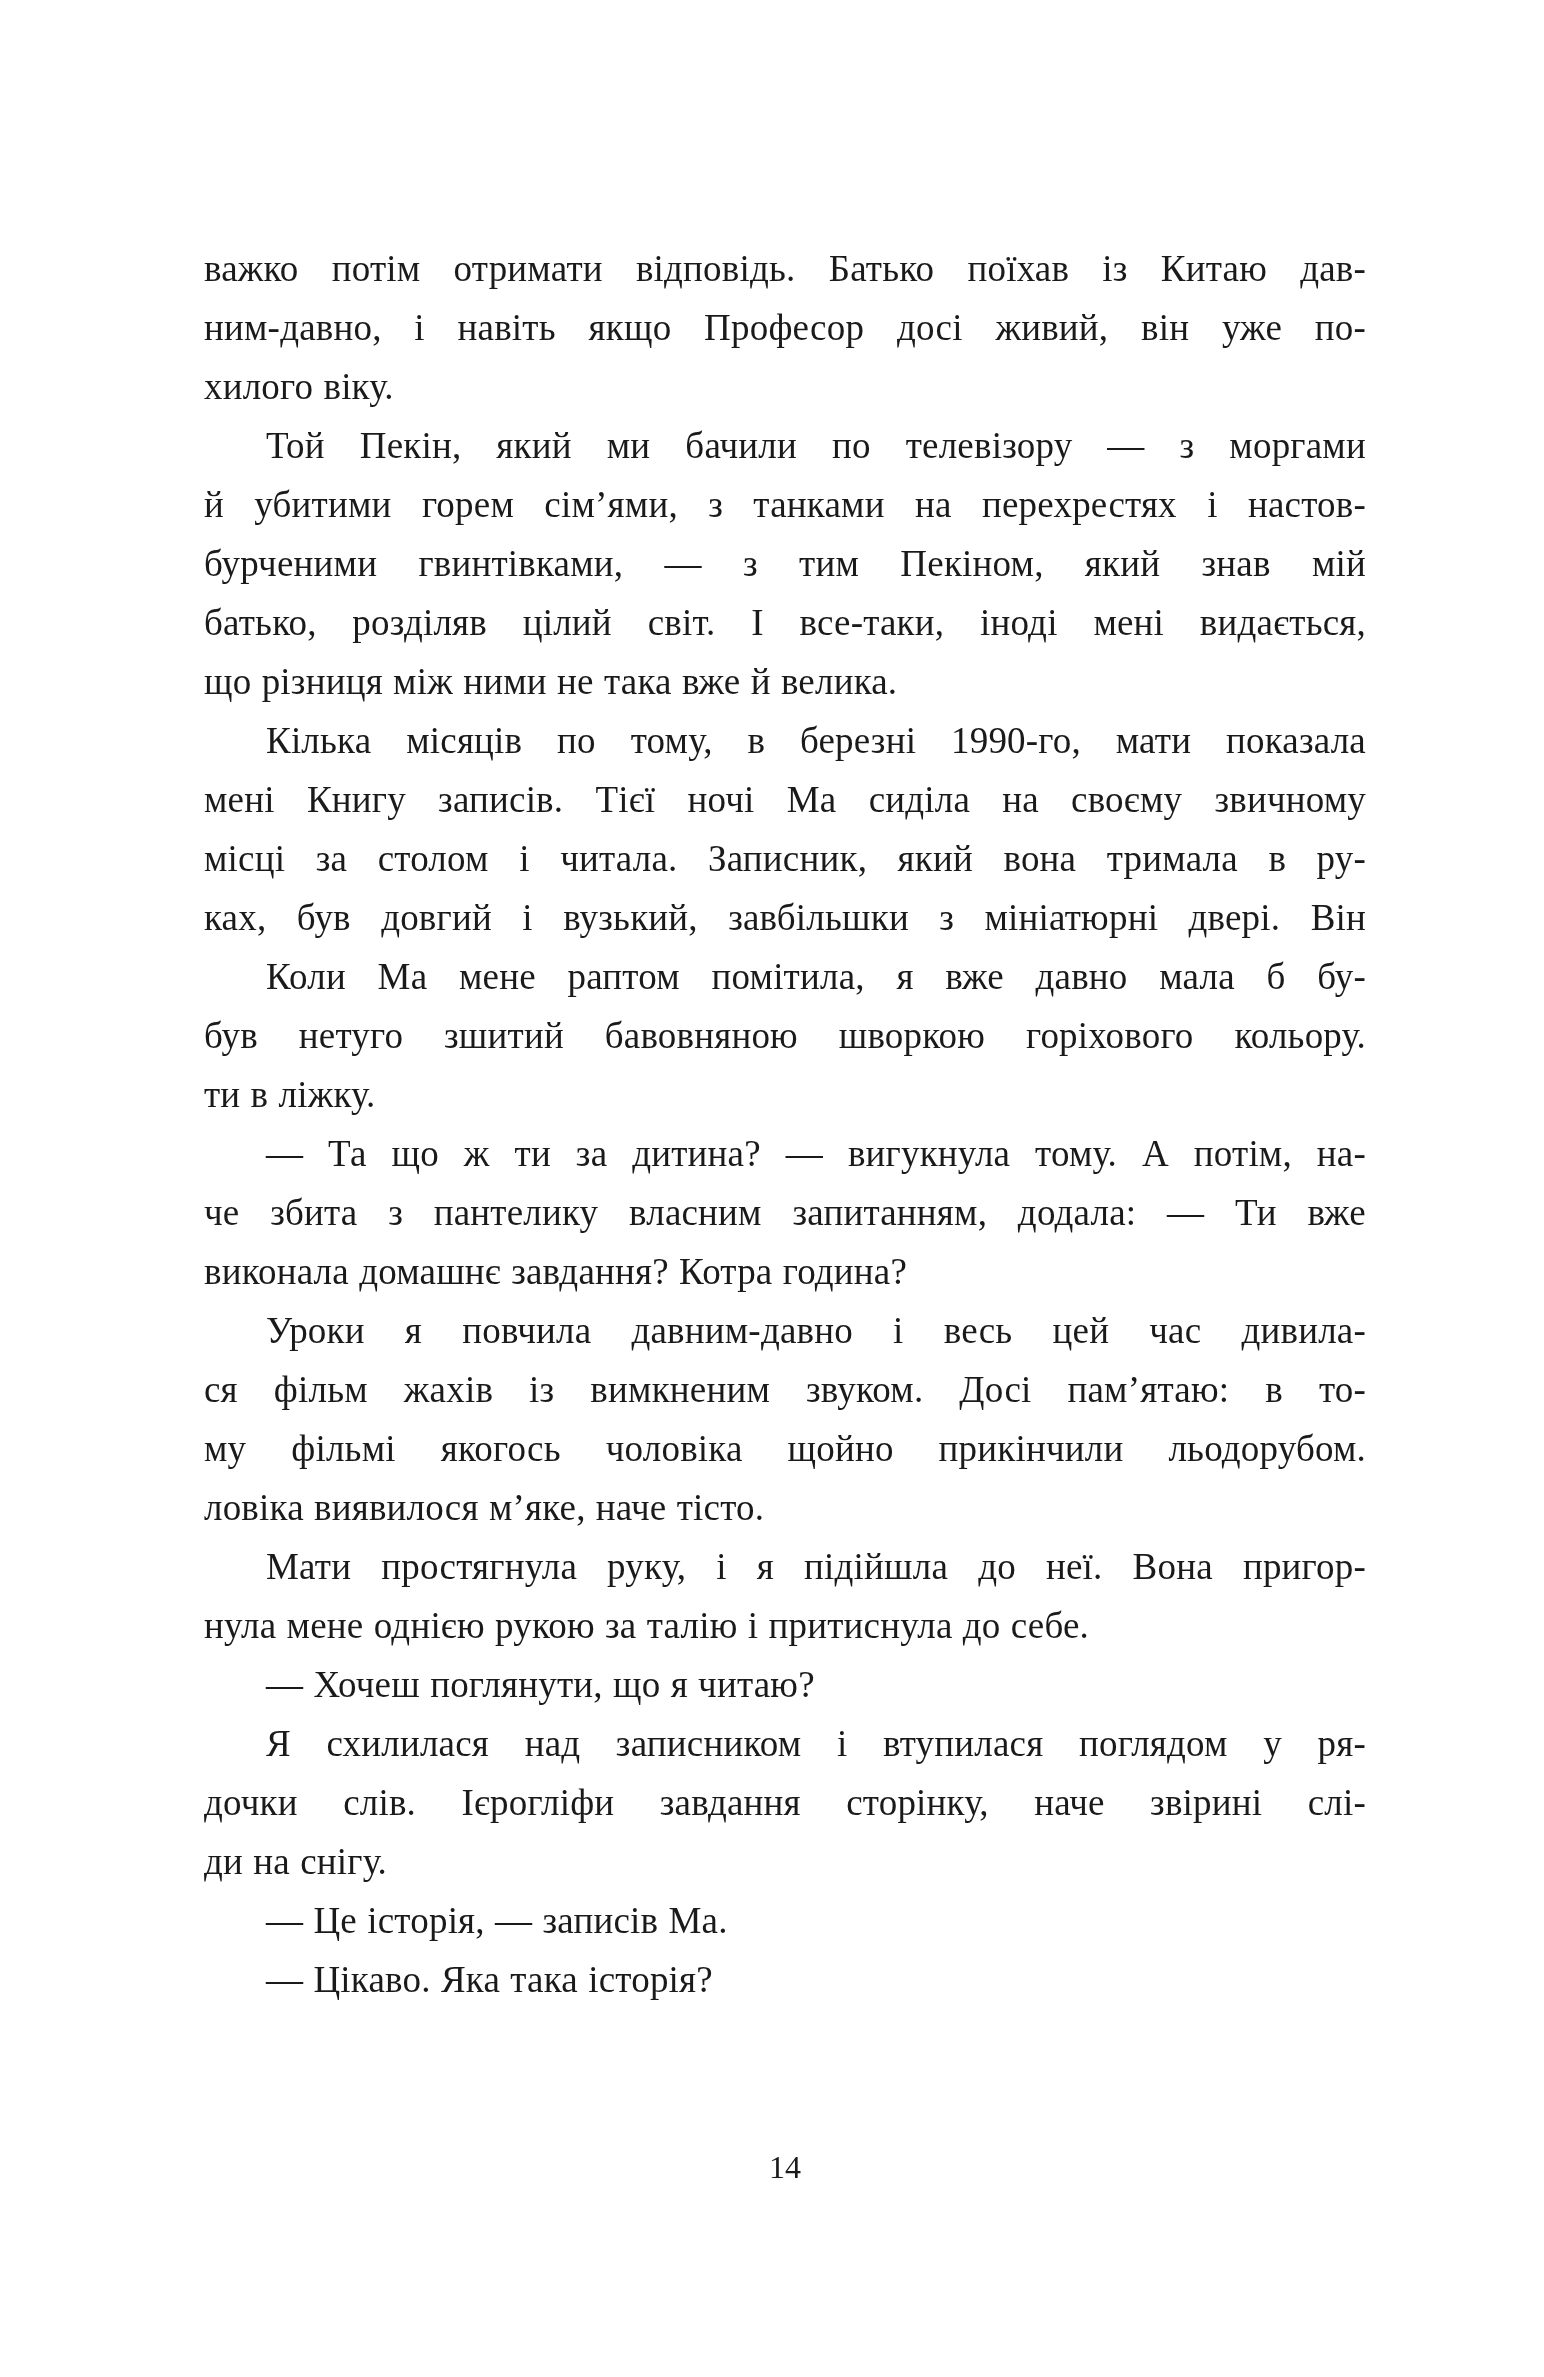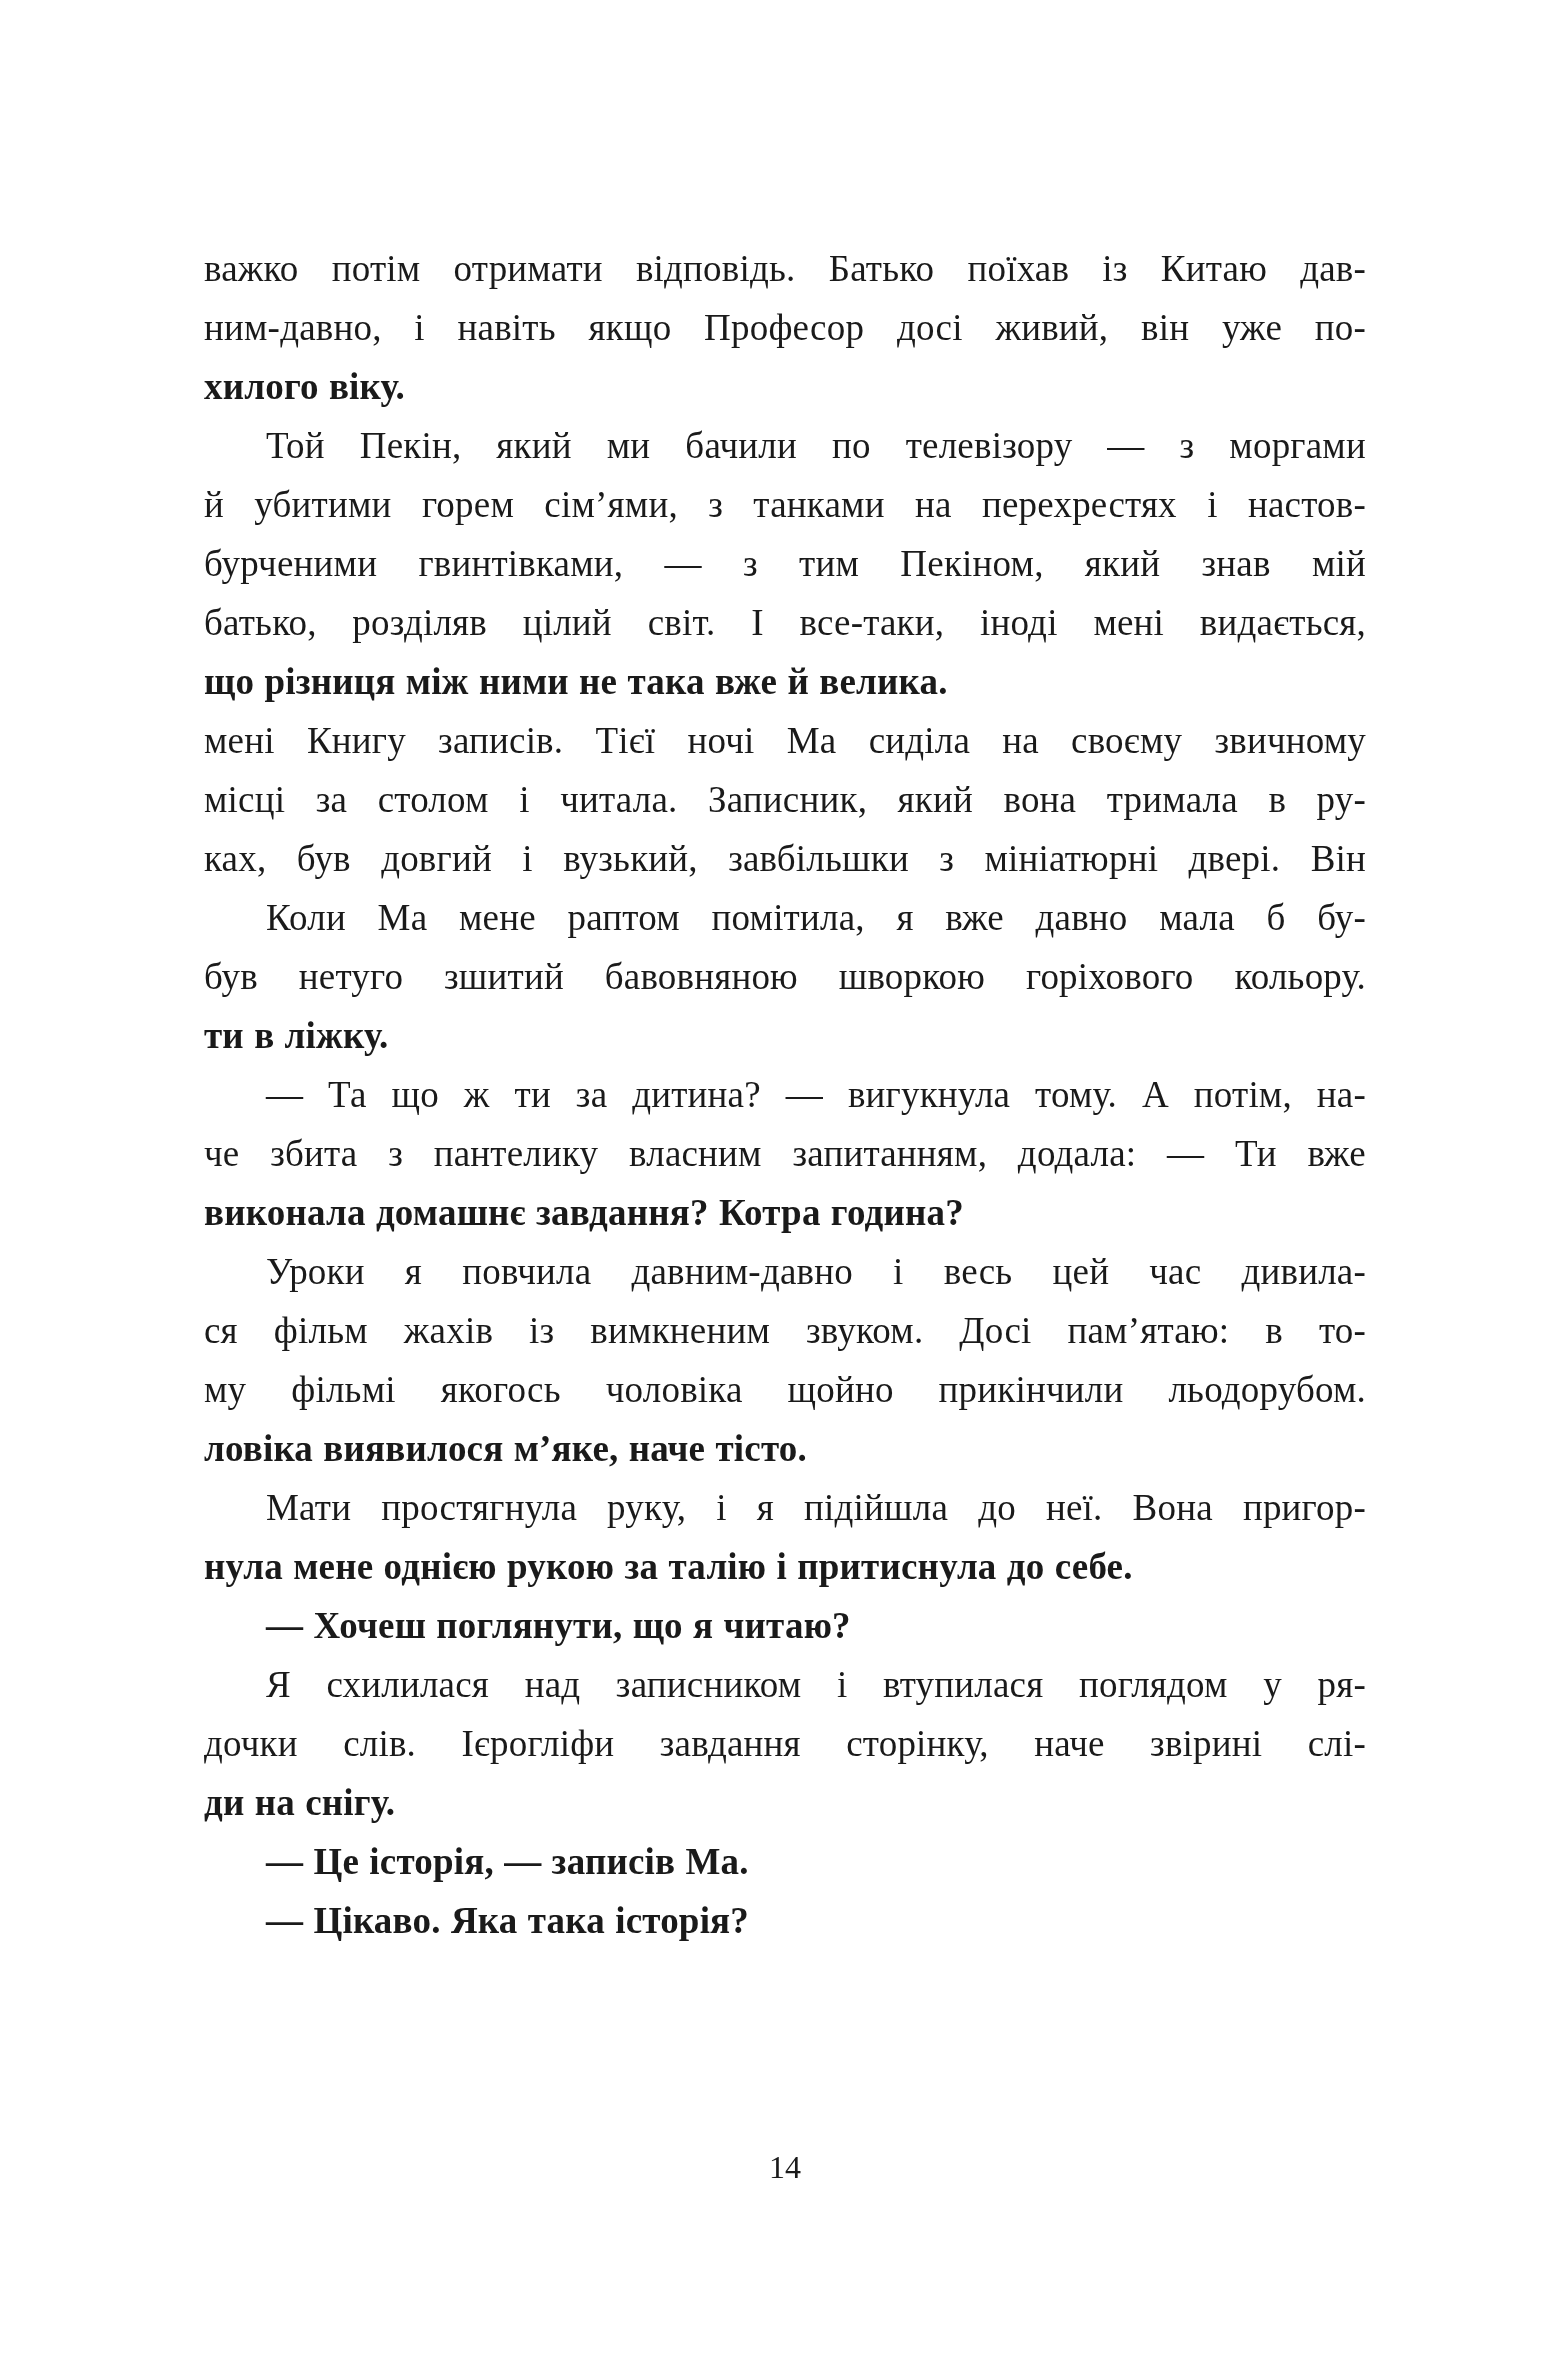--- a/index.html
+++ b/index.html
@@ -39,21 +39,20 @@
     text-align-last: justify;
     letter-spacing: 0.2px;
     word-spacing: 0.8px;
   }
   .line.indent {
     padding-left: 62px;
   }
   .line.last {
     text-align: left;
     text-align-last: left;
-    font-weight: bold;
   }
   .page-number {
     position: absolute;
     left: 0;
     width: 1570px;
     top: 2147px;
     text-align: center;
     font-family: "Liberation Serif", "DejaVu Serif", serif;
     font-size: 32px;
     line-height: 40px;
@@ -69,20 +68,21 @@
     <span class="line">важко потім отримати відповідь. Батько поїхав із Китаю дав-</span>
     <span class="line">ним-давно, і навіть якщо Професор досі живий, він уже по-</span>
     <span class="line last">хилого віку.</span>
 
     <span class="line indent">Той Пекін, який ми бачили по телевізору — з моргами</span>
     <span class="line">й убитими горем сім’ями, з танками на перехрестях і настов-</span>
     <span class="line">бурченими гвинтівками, — з тим Пекіном, який знав мій</span>
     <span class="line">батько, розділяв цілий світ. І все-таки, іноді мені видається,</span>
     <span class="line last">що різниця між ними не така вже й велика.</span>
 
+    <span class="line indent">Кілька місяців по тому, в березні 1990-го, мати показала</span>
     <span class="line">мені Книгу записів. Тієї ночі Ма сиділа на своєму звичному</span>
     <span class="line">місці за столом і читала. Записник, який вона тримала в ру-</span>
     <span class="line">ках, був довгий і вузький, завбільшки з мініатюрні двері. Він</span>
     <span class="line indent">Коли Ма мене раптом помітила, я вже давно мала б бу-</span>
 
     <span class="line">був нетуго зшитий бавовняною шворкою горіхового кольору.</span>
     <span class="line last">ти в ліжку.</span>
 
     <span class="line indent">— Та що ж ти за дитина? — вигукнула тому. А потім, на-</span>
     <span class="line">че збита з пантелику власним запитанням, додала: — Ти вже</span>

